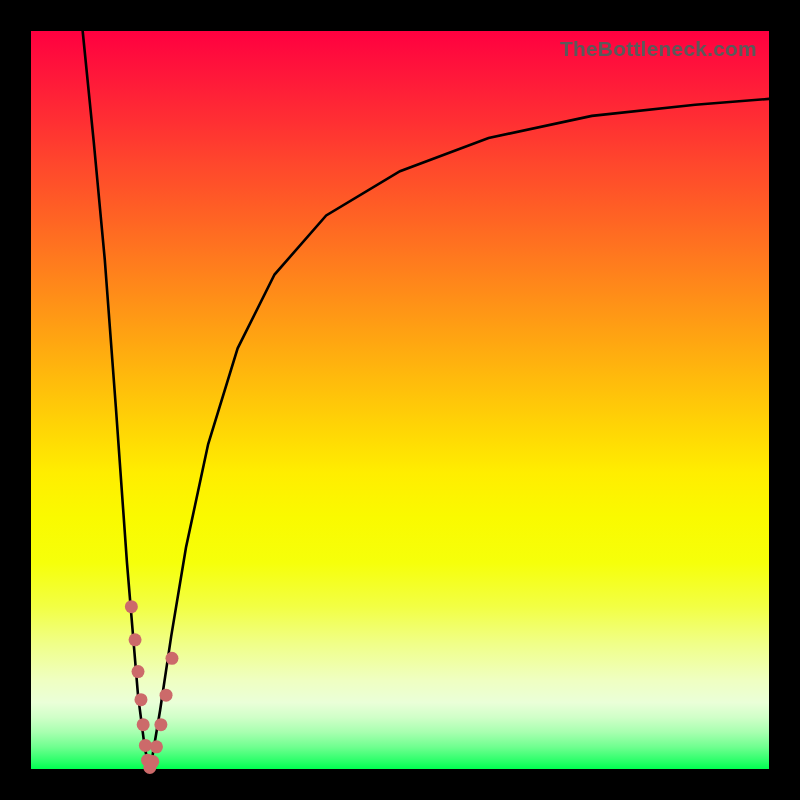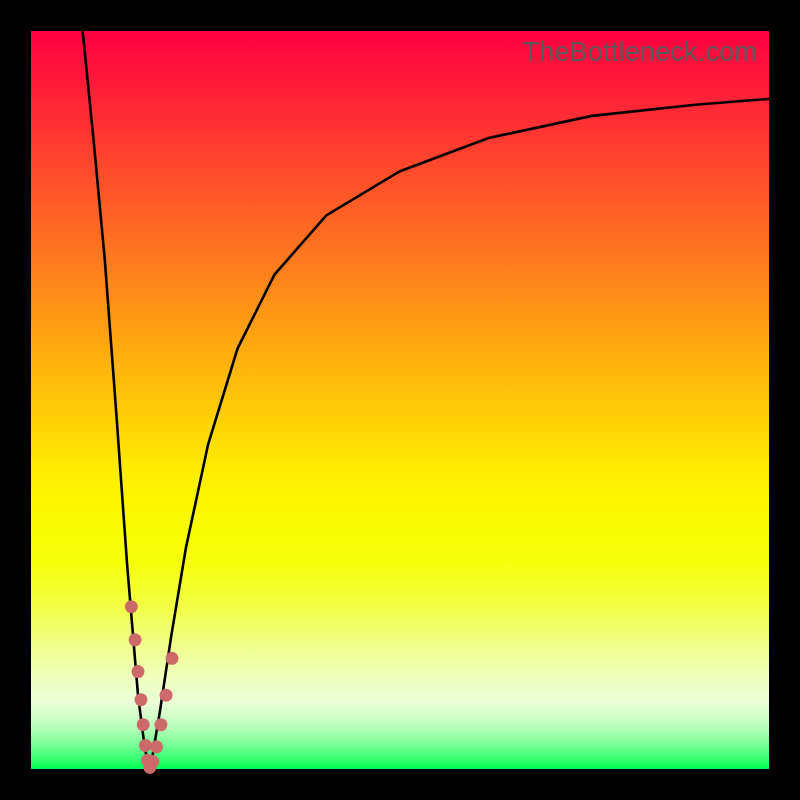--- a/index.html
+++ b/index.html
@@ -46,22 +46,22 @@
       #70ff90 97%,
       #28ff68 99%,
       #00ff50 100%
     );
   }
   .watermark {
     position: absolute;
     top: 6px;
     right: 12px;
     color: #5a5a5a;
-    font-size: 27px;
-    font-weight: 400;
+    font-size: 21px;
+    font-weight: 700;
     letter-spacing: 0.2px;
     user-select: none;
   }
   svg.curves {
     position: absolute;
     left: 0;
     top: 0;
     width: 738px;
     height: 738px;
     overflow: visible;

